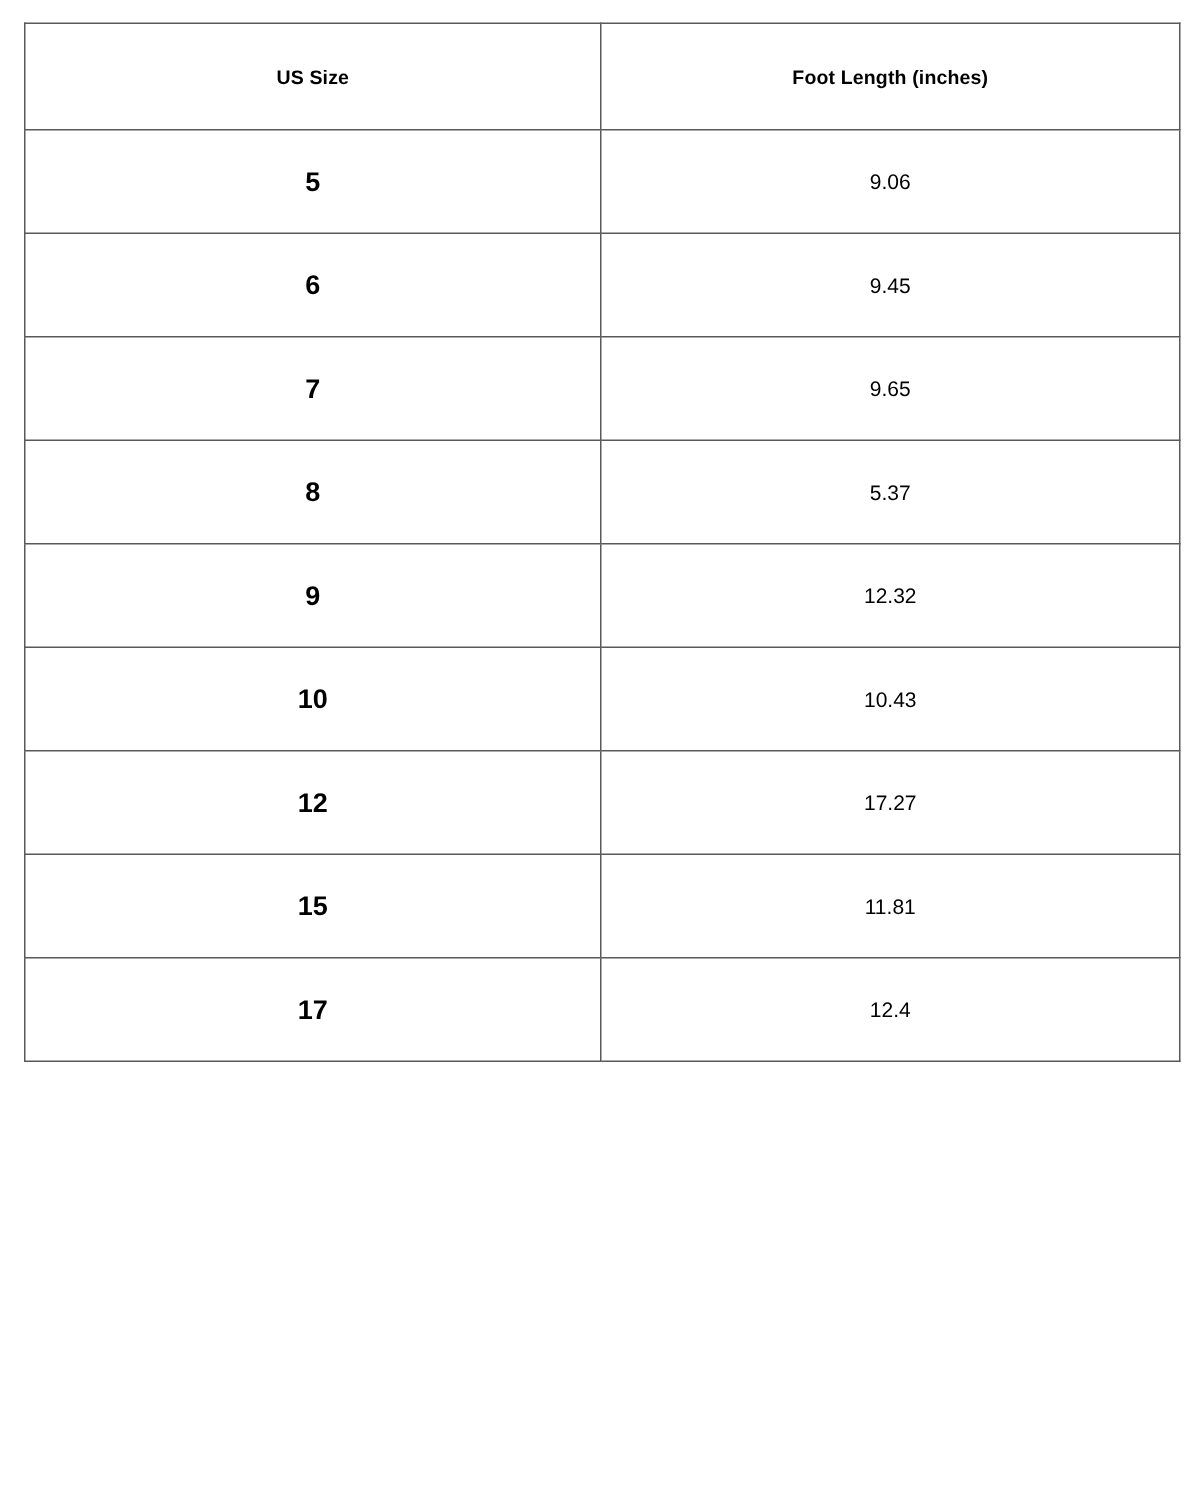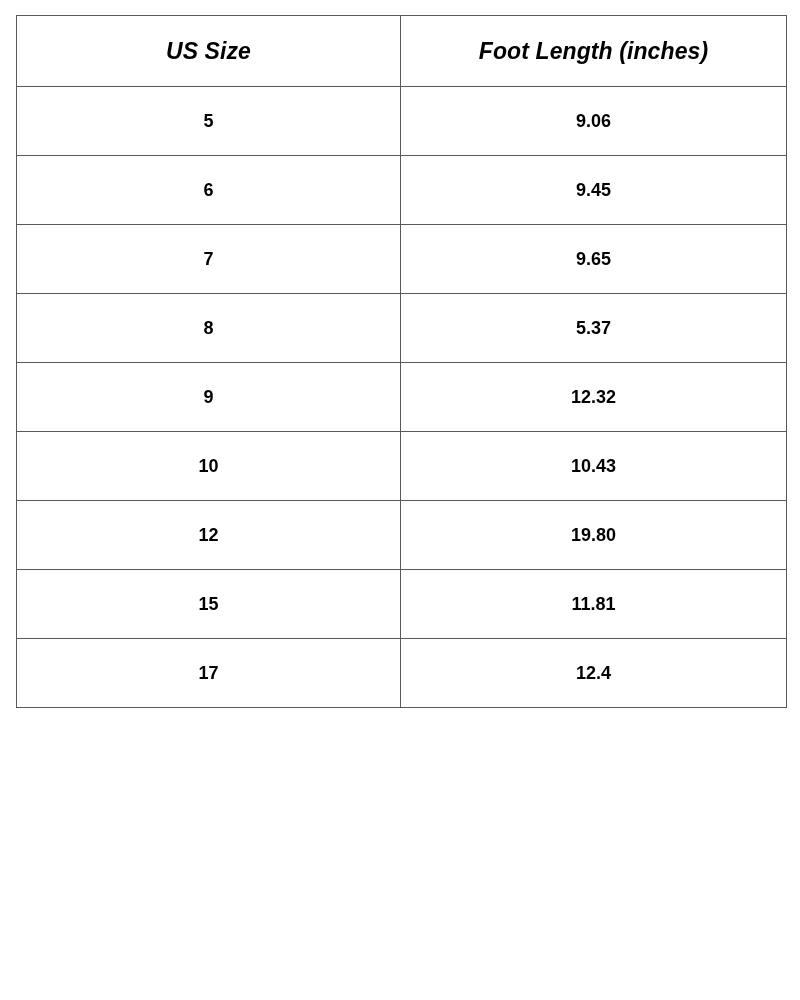--- a/index.html
+++ b/index.html
@@ -36,29 +36,28 @@
   .size-table td {
     border: 1px solid #595959;
     text-align: center;
     vertical-align: middle;
     color: #000000;
     background: #ffffff;
     padding: 0;
   }
   .size-table thead th {
     height: 70px;
-    font-size: 23px;
+    font-size: 13px;
     font-weight: bold;
     letter-spacing: 0.1px;
-    font-style: italic;
   }
   .size-table tbody td {
     height: 68px;
-    font-size: 18px;
-    font-weight: bold;
+    font-size: 14px;
+    font-weight: normal;
   }
   .size-table tbody td.cell-size {
     font-weight: bold;
     font-size: 18px;
   }
 </style>
 </head>
 <body>
 
 <div class="page">
@@ -94,21 +93,21 @@
         <tr>
           <td class="cell-size">9</td>
           <td class="cell-length">12.32</td>
         </tr>
         <tr>
           <td class="cell-size">10</td>
           <td class="cell-length">10.43</td>
         </tr>
         <tr>
           <td class="cell-size">12</td>
-          <td class="cell-length">19.80</td>
+          <td class="cell-length">17.27</td>
         </tr>
         <tr>
           <td class="cell-size">15</td>
           <td class="cell-length">11.81</td>
         </tr>
         <tr>
           <td class="cell-size">17</td>
           <td class="cell-length">12.4</td>
         </tr>
       </tbody>

